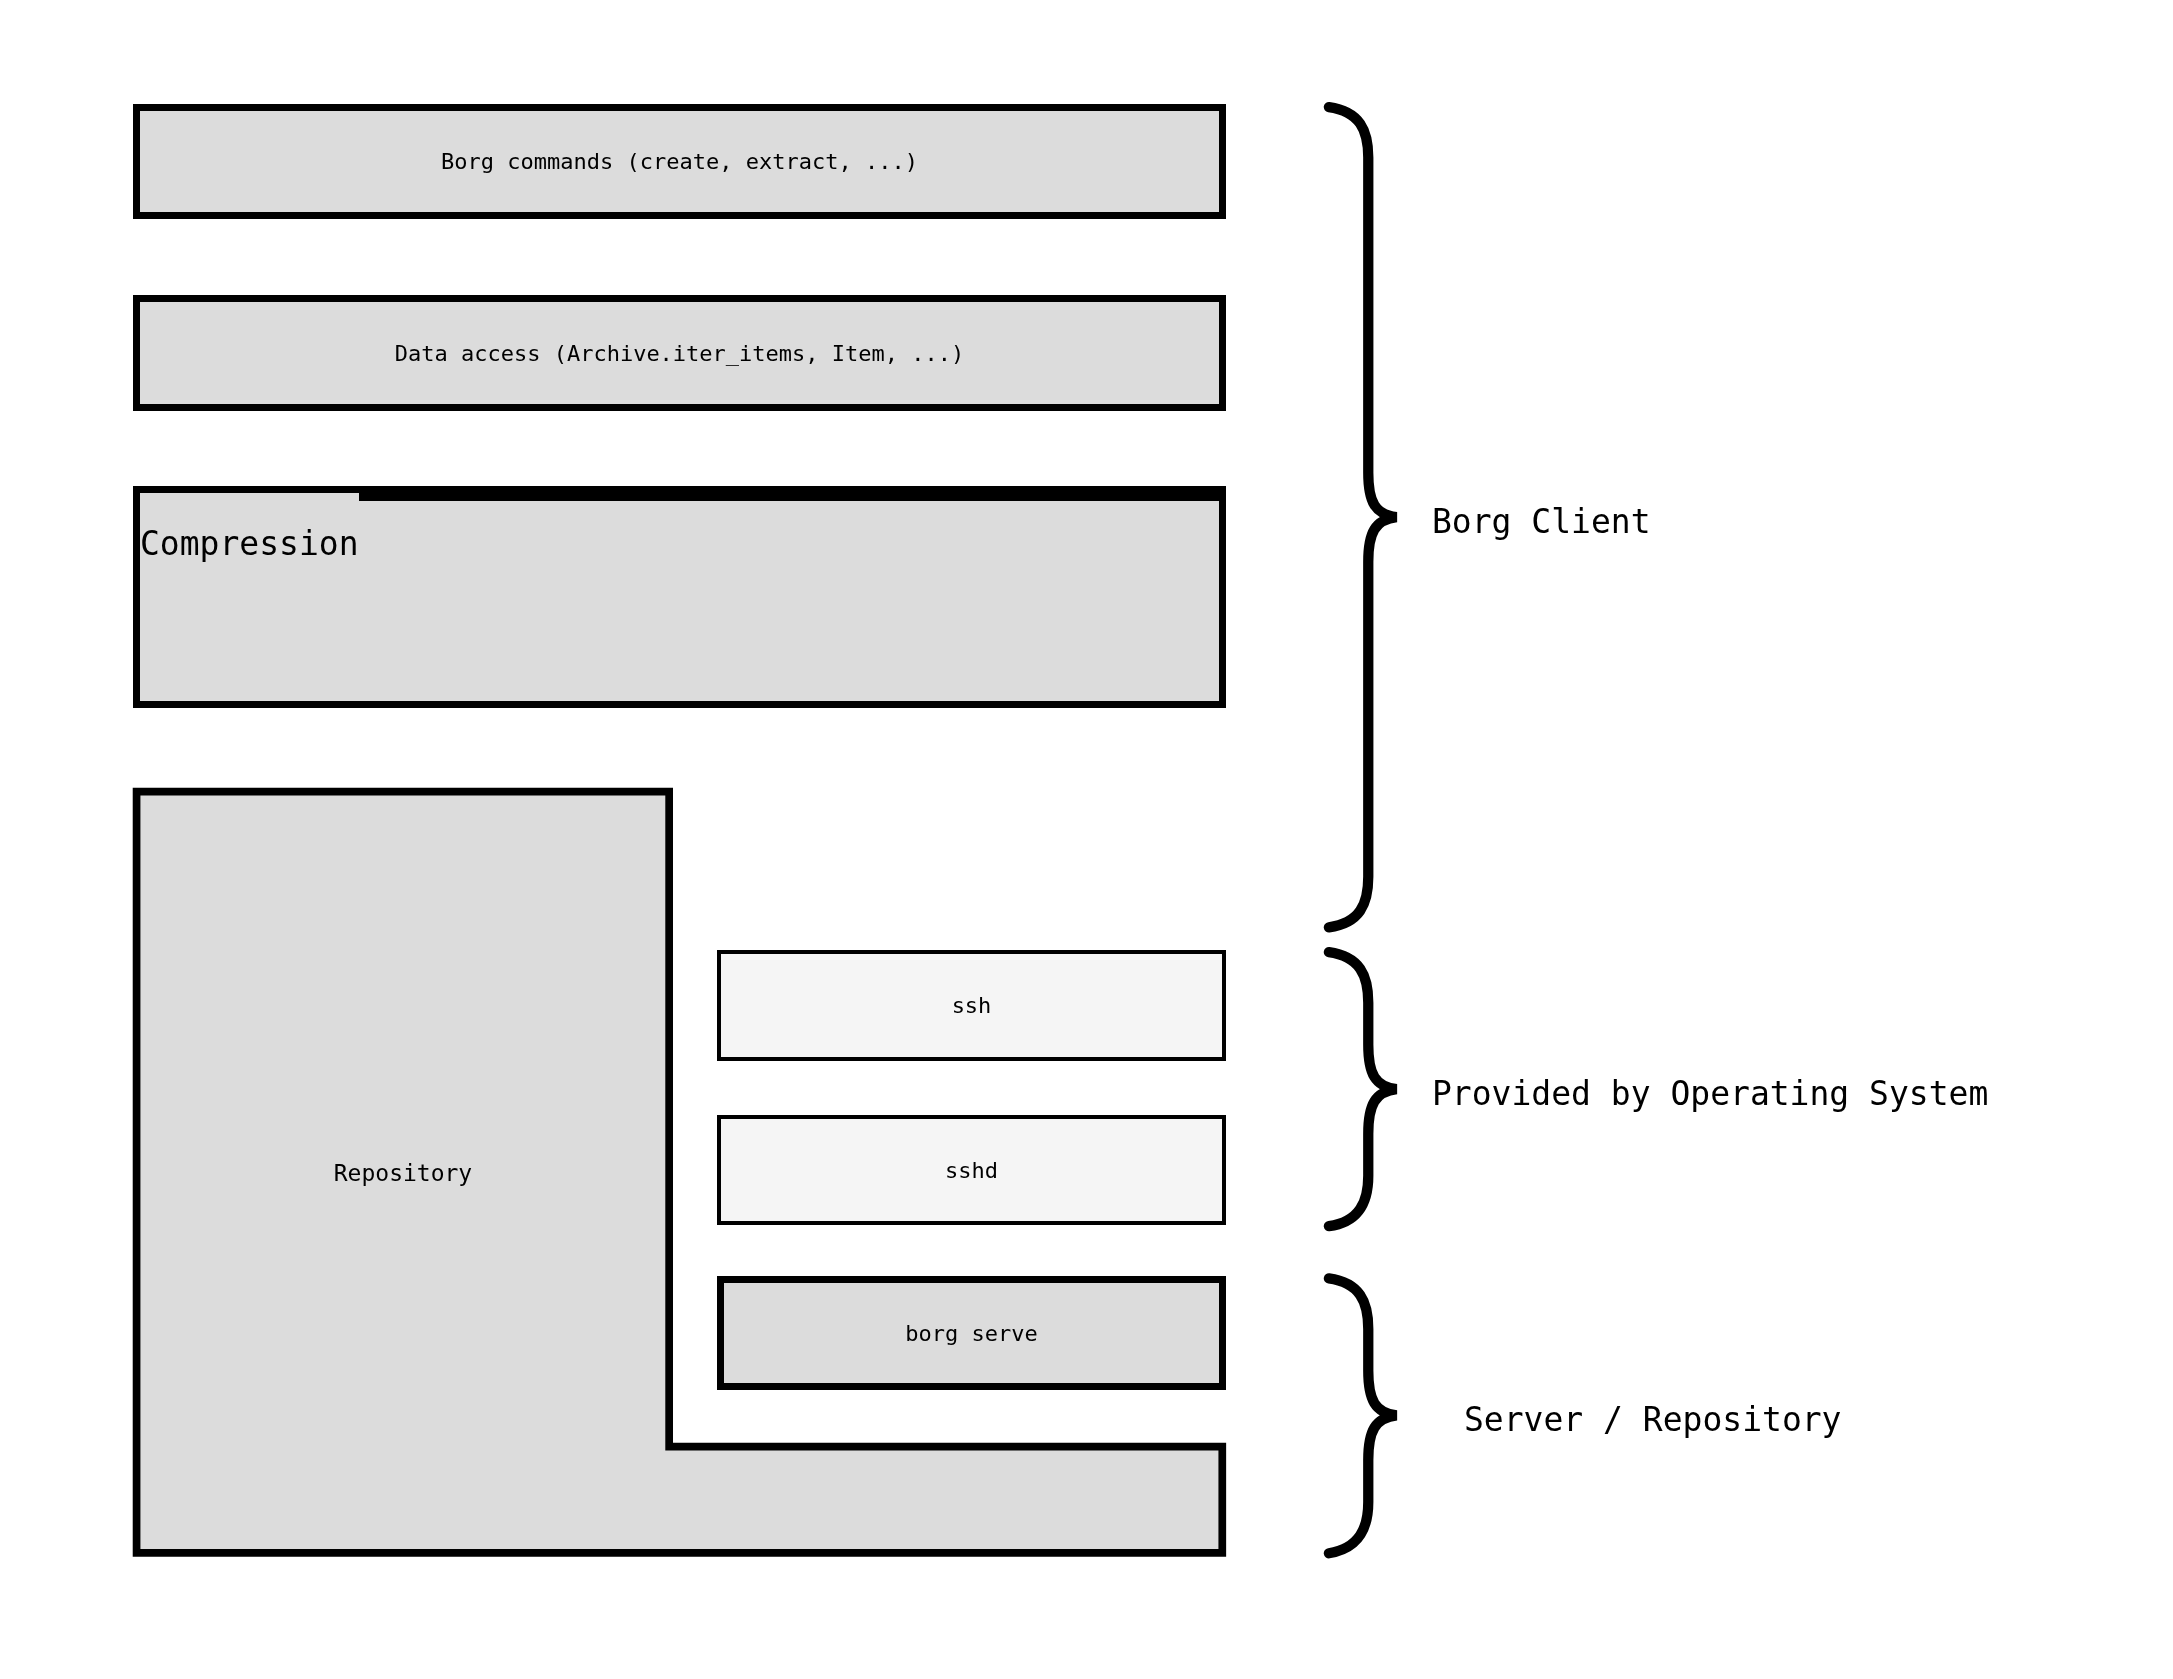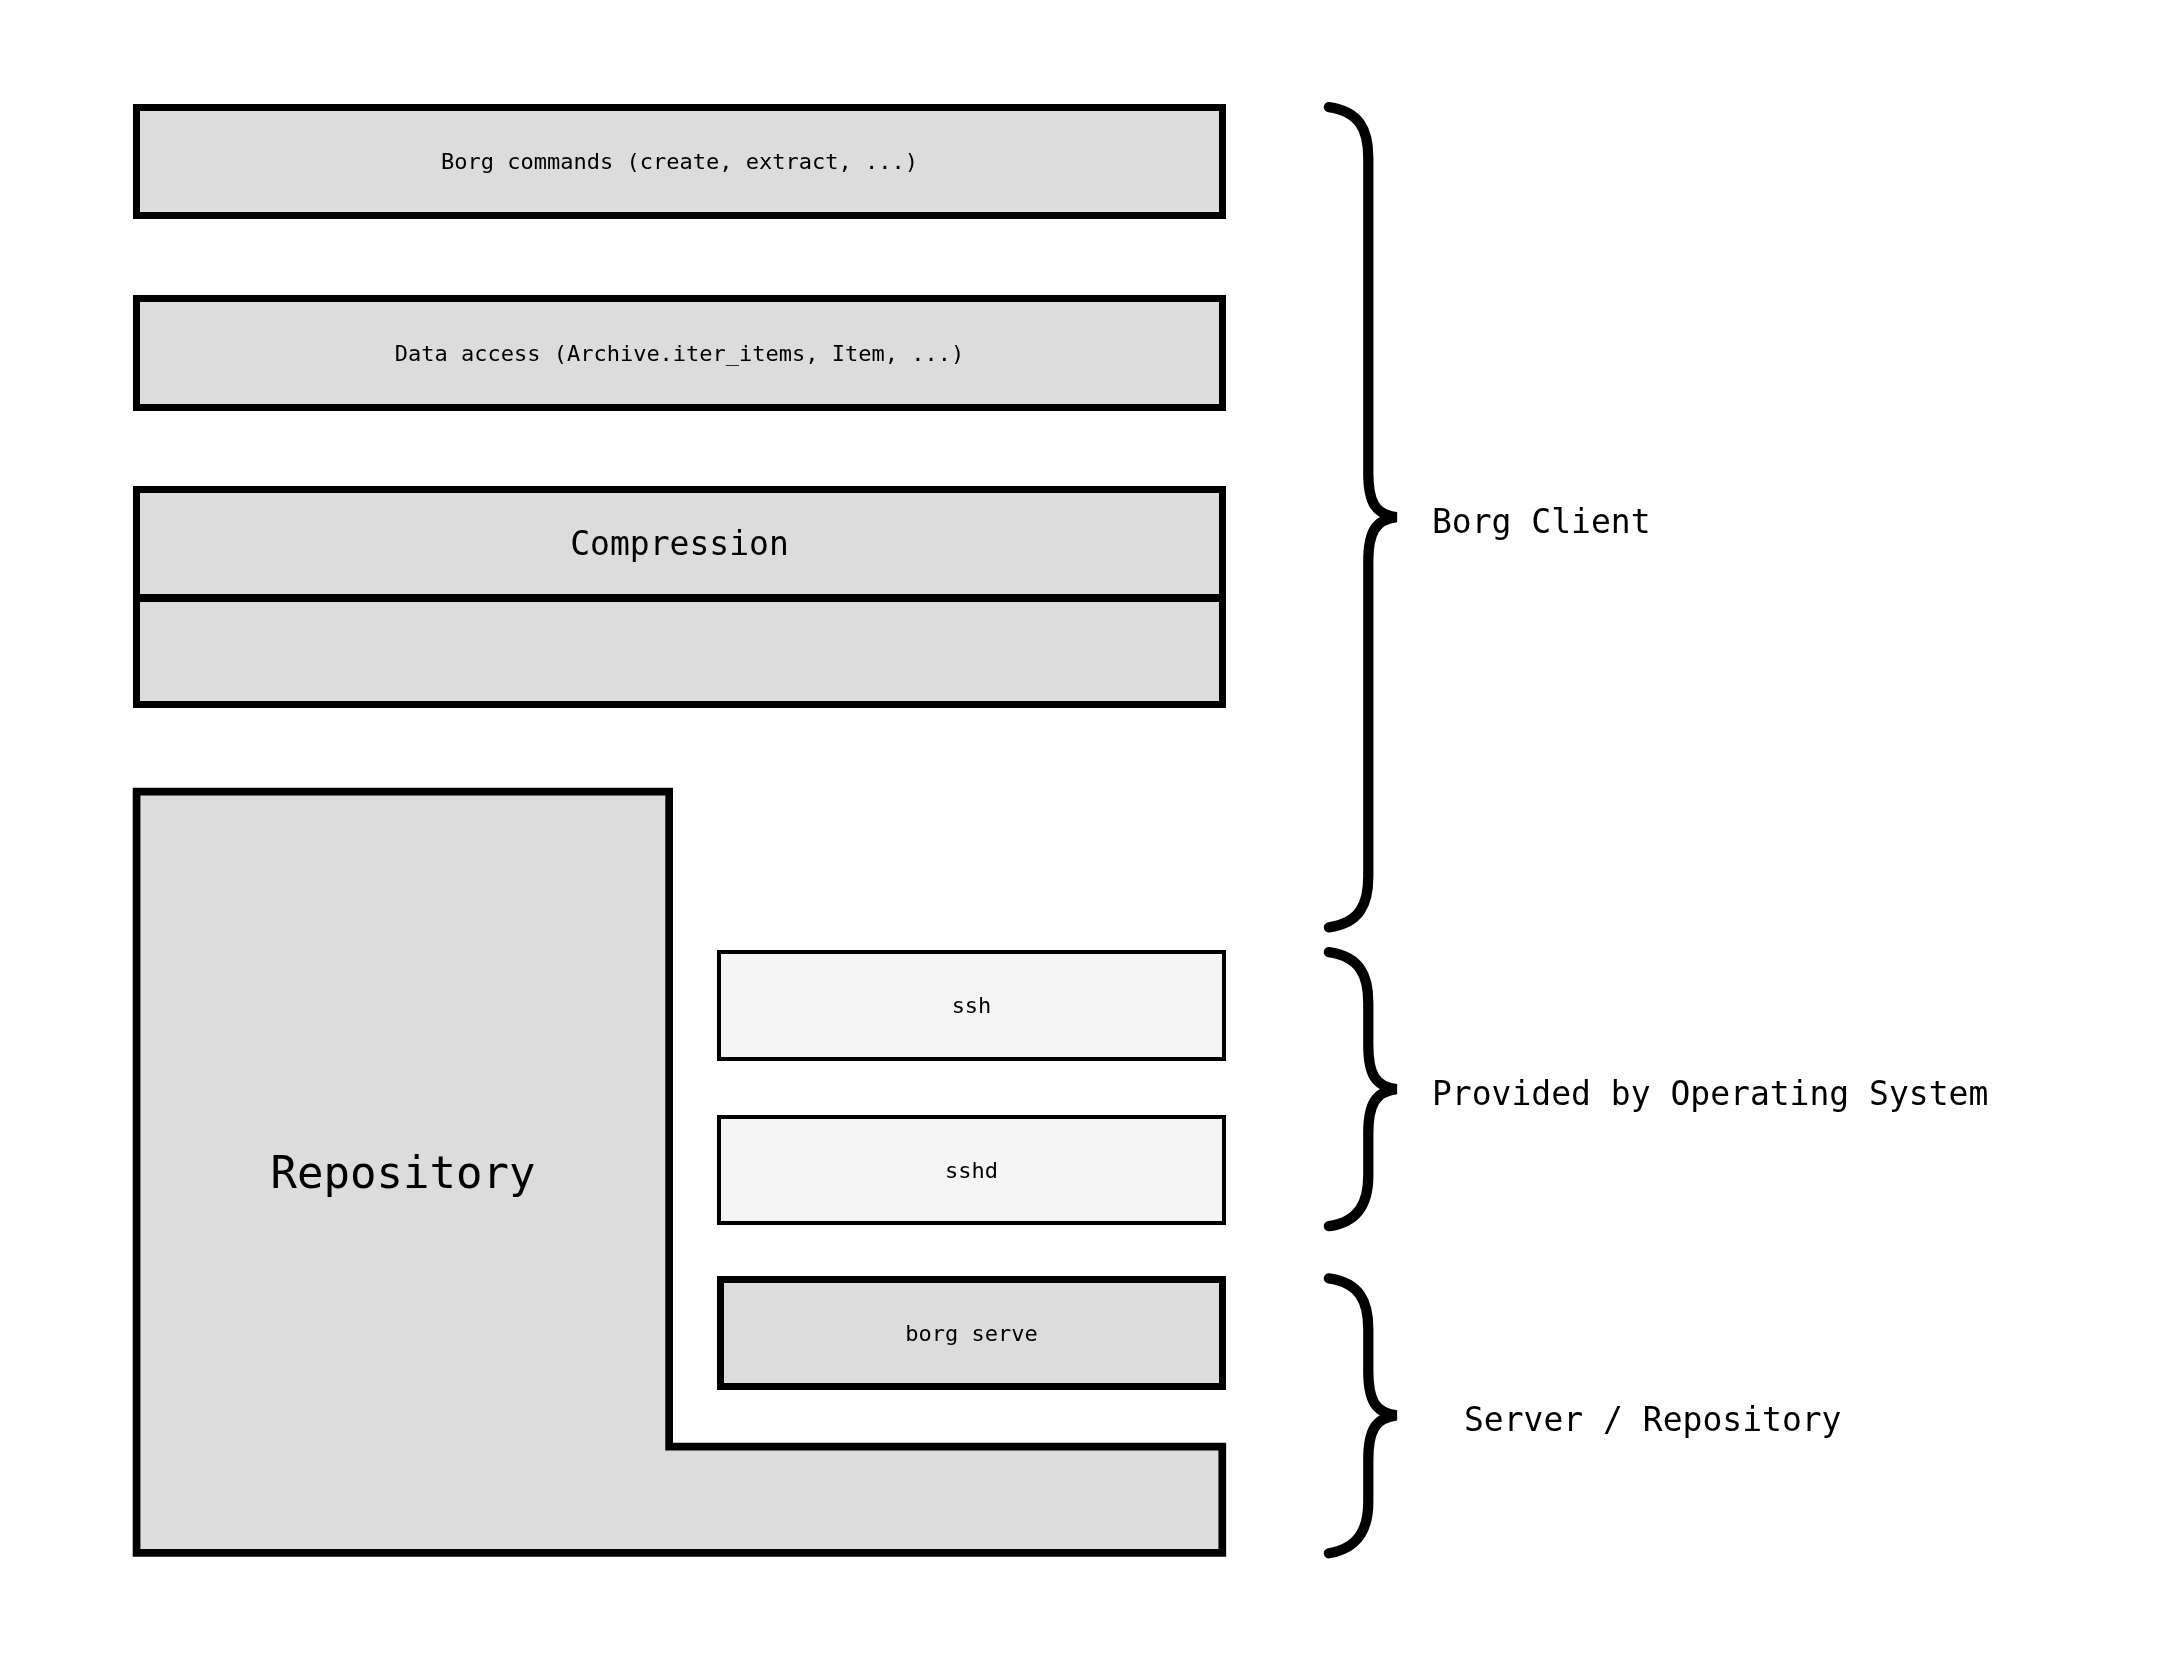--- a/index.html
+++ b/index.html
@@ -30,36 +30,36 @@
   }
   .box.os{
     background:var(--os-box-fill);
     border-width:4.3px;
   }
   .stack{
     position:absolute;
     box-sizing:border-box;
     background:var(--box-fill);
     border:7.7px solid var(--line);
-    display:flex;flex-direction:column;
+    display:flex;flex-direction:row;
   }
   .stack .half{
     display:flex;align-items:center;justify-content:center;
     font-size:33px;white-space:pre;
   }
   .stack .divider{background:var(--line);height:7.7px;width:100%;}
   .floating-label{
     position:absolute;
     display:flex;align-items:flex-end;
     font-size:33px;white-space:pre;
   }
   .repo-label{
     position:absolute;
     display:flex;align-items:center;justify-content:center;
-    font-size:44px;white-space:pre;
+    font-size:23px;white-space:pre;
     pointer-events:none;
   }
 </style>
 </head>
 <body>
 
 <div class="canvas">
 
   <svg class="layer-svg" viewBox="0 0 2539 1962">
     <path d="M 159.5 924.5 L 781.5 924.5 L 781.5 1689.5 L 1427.5 1689.5 L 1427.5 1813.5 L 159.5 1813.5 Z" fill="var(--box-fill)" stroke="var(--line)" stroke-width="9" stroke-linejoin="miter"></path>

